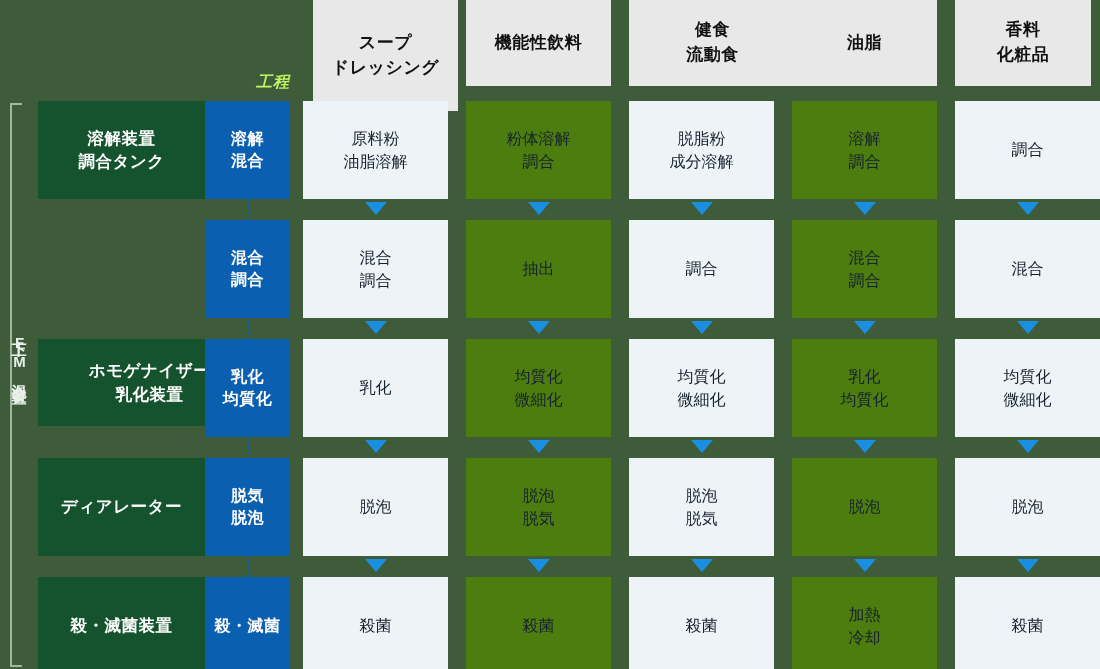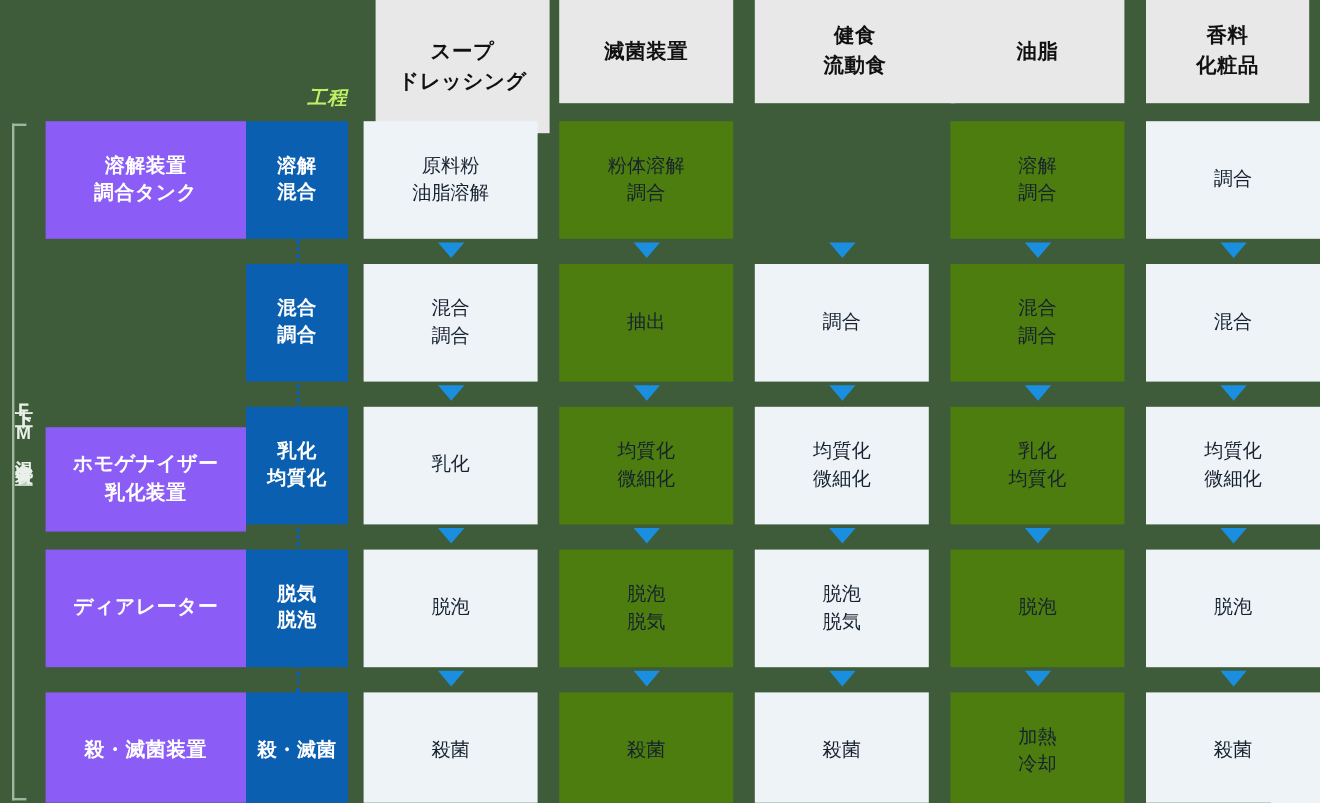--- a/index.html
+++ b/index.html
@@ -64,21 +64,21 @@
     letter-spacing: 2px;
     writing-mode: vertical-rl;
     text-orientation: upright;
     line-height: 1;
     white-space: nowrap;
   }
 
   
   .equip {
     position: absolute;
-    background: #8b5cf6;
+    background: #14532d;
     color: #fff;
     font-size: 16.5px;
     font-weight: bold;
     line-height: 1.4;
     display: flex;
     align-items: center;
     justify-content: center;
     text-align: center;
     letter-spacing: 0.5px;
   }
@@ -127,48 +127,49 @@
   }
 </style>
 </head>
 <body>
 
 <div id="diagram">
     <div class="process-label" style="left: 150px; top: 72px; width: 140px;">工程</div>
     <div class="bracket" style="left: 10px; top: 103px; height: 560px;"></div>
     <div class="bracket-label" style="left: 12px; top: 330px;">上下FM混合装置</div>
     <div class="col-header" style="left: 313px; top: 0px; width: 145px; height: 111px;">スープ<br>ドレッシング</div>
-    <div class="col-header" style="left: 466px; top: 0px; width: 145px; height: 86px;">滅菌装置</div>
+    <div class="col-header" style="left: 466px; top: 0px; width: 145px; height: 86px;">機能性飲料</div>
     <div class="col-header" style="left: 629px; top: 0px; width: 167px; height: 86px;">健食<br>流動食</div>
     <div class="col-header" style="left: 792px; top: 0px; width: 145px; height: 86px;">油脂</div>
     <div class="col-header" style="left: 955px; top: 0px; width: 136px; height: 86px;">香料<br>化粧品</div>
     <div class="dotline" style="left: 246.5px; top: 199px; height: 378px;"></div>
     <div class="equip" style="left: 38px; top: 101px; width: 167px; height: 98px;">溶解装置<br>調合タンク</div>
     <div class="step" style="left: 205px; top: 101px; width: 85px; height: 98px;">溶解<br>混合</div>
     <div class="cell" style="left: 303px; top: 101px; width: 145px; height: 98px;">原料粉<br>油脂溶解</div>
     <div class="arrow" style="left: 364.5px; top: 202px;"></div>
     <div class="cell alt" style="left: 466px; top: 101px; width: 145px; height: 98px;">粉体溶解<br>調合</div>
     <div class="arrow" style="left: 527.5px; top: 202px;"></div>
+    <div class="cell" style="left: 629px; top: 101px; width: 145px; height: 98px;">脱脂粉<br>成分溶解</div>
     <div class="arrow" style="left: 690.5px; top: 202px;"></div>
     <div class="cell alt" style="left: 792px; top: 101px; width: 145px; height: 98px;">溶解<br>調合</div>
     <div class="arrow" style="left: 853.5px; top: 202px;"></div>
     <div class="cell" style="left: 955px; top: 101px; width: 145px; height: 98px;">調合</div>
     <div class="arrow" style="left: 1016.5px; top: 202px;"></div>
     <div class="step" style="left: 205px; top: 220px; width: 85px; height: 98px;">混合<br>調合</div>
     <div class="cell" style="left: 303px; top: 220px; width: 145px; height: 98px;">混合<br>調合</div>
     <div class="arrow" style="left: 364.5px; top: 321px;"></div>
     <div class="cell alt" style="left: 466px; top: 220px; width: 145px; height: 98px;">抽出</div>
     <div class="arrow" style="left: 527.5px; top: 321px;"></div>
     <div class="cell" style="left: 629px; top: 220px; width: 145px; height: 98px;">調合</div>
     <div class="arrow" style="left: 690.5px; top: 321px;"></div>
     <div class="cell alt" style="left: 792px; top: 220px; width: 145px; height: 98px;">混合<br>調合</div>
     <div class="arrow" style="left: 853.5px; top: 321px;"></div>
     <div class="cell" style="left: 955px; top: 220px; width: 145px; height: 98px;">混合</div>
     <div class="arrow" style="left: 1016.5px; top: 321px;"></div>
-    <div class="equip" style="left: 38px; top: 356px; width: 167px; height: 87px;">ホモゲナイザー<br>乳化装置</div>
+    <div class="equip" style="left: 38px; top: 339px; width: 167px; height: 87px; padding-left: 28px;">ホモゲナイザー<br>乳化装置</div>
     <div class="step" style="left: 205px; top: 339px; width: 85px; height: 98px;">乳化<br>均質化</div>
     <div class="cell" style="left: 303px; top: 339px; width: 145px; height: 98px;">乳化</div>
     <div class="arrow" style="left: 364.5px; top: 440px;"></div>
     <div class="cell alt" style="left: 466px; top: 339px; width: 145px; height: 98px;">均質化<br>微細化</div>
     <div class="arrow" style="left: 527.5px; top: 440px;"></div>
     <div class="cell" style="left: 629px; top: 339px; width: 145px; height: 98px;">均質化<br>微細化</div>
     <div class="arrow" style="left: 690.5px; top: 440px;"></div>
     <div class="cell alt" style="left: 792px; top: 339px; width: 145px; height: 98px;">乳化<br>均質化</div>
     <div class="arrow" style="left: 853.5px; top: 440px;"></div>
     <div class="cell" style="left: 955px; top: 339px; width: 145px; height: 98px;">均質化<br>微細化</div>

